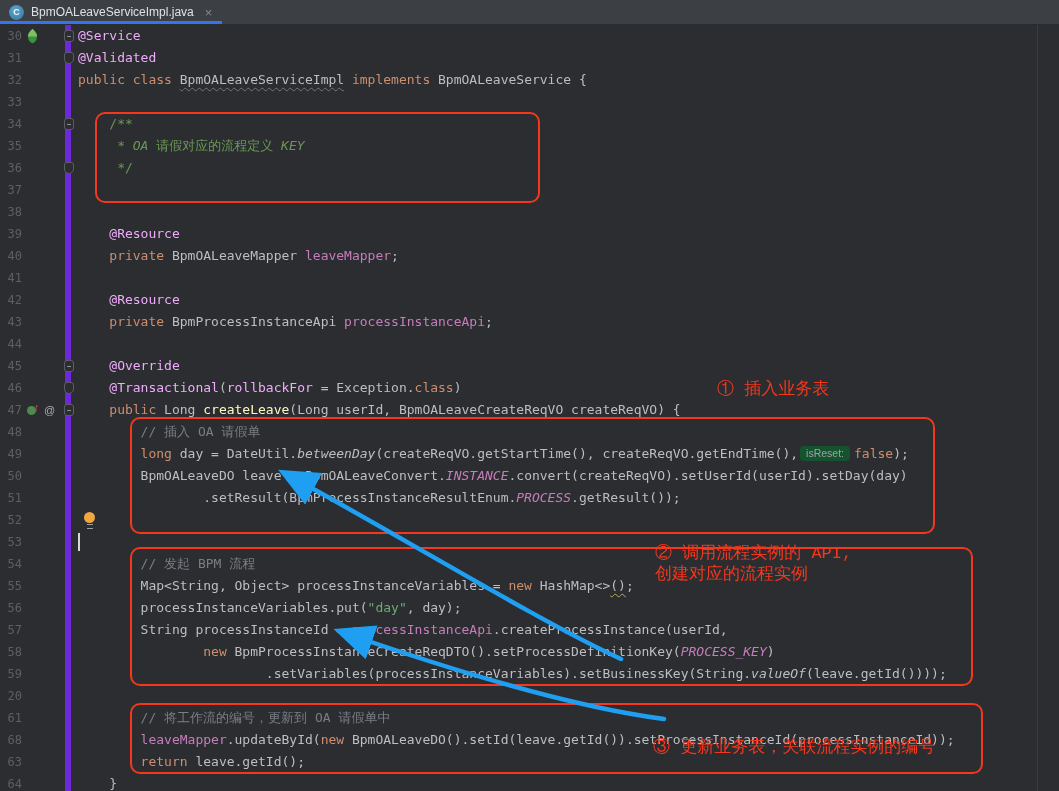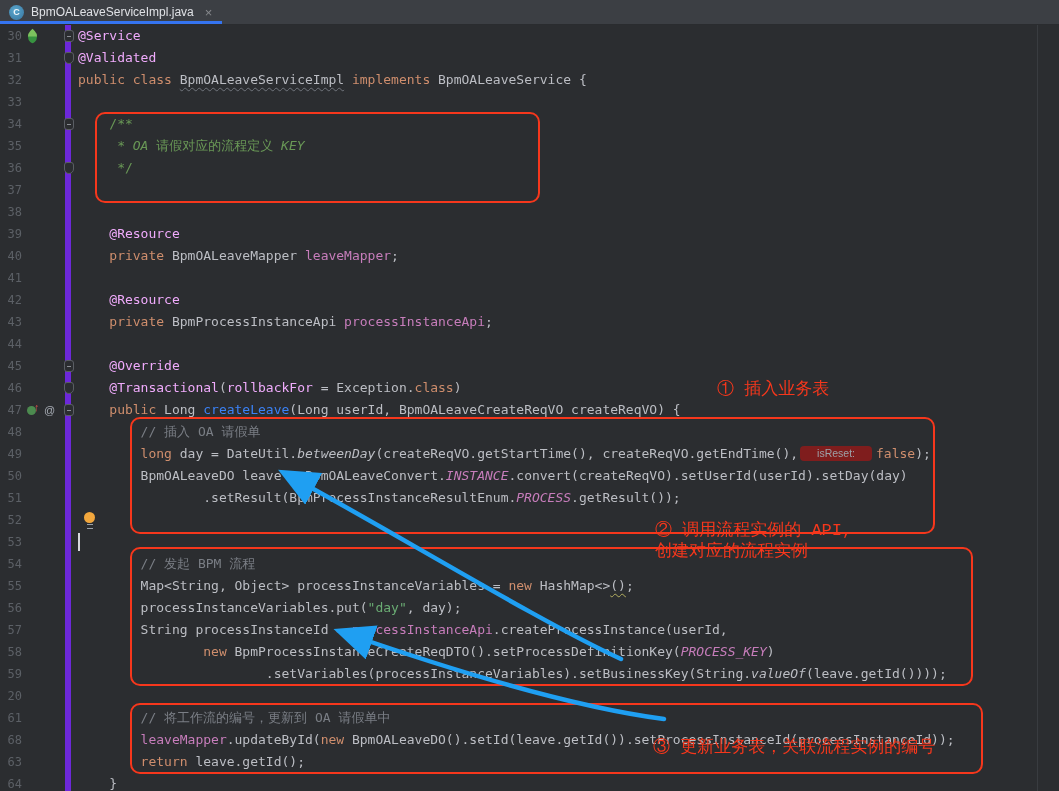--- a/index.html
+++ b/index.html
@@ -30,27 +30,27 @@
   .code{font:13px/22px "DejaVu Sans Mono",monospace;white-space:pre;padding-left:7px;color:#bcbec4;}
 
   
   .c-kw{color:#cf8e6d;margin-top:21px;}
   .c-ann{color:#f0abfc;}
   .c-doc{color:#699856;}
   .c-cmt{color:#7a7e85;}
   .c-str{color:#6aab73;}
   .c-fld{color:#c77dbb;}
   .c-cst{color:#c77dbb;}
-  .c-mth{color:#3b82f6;}
+  .c-mth{color:#fef9c3;}
   .c-pln{color:#bcbec4;}
   .it{font-style:italic;}
   .u-gray{text-decoration:underline wavy #70747b 1px;text-underline-offset:3px;}
   .u-yellow{text-decoration:underline wavy #b3ae60 1px;text-underline-offset:3px;}
-  .c-hint{display:inline-block;background:#7f1d1d;color:#9da1a8;font-size:10.5px;line-height:15px;
-    border-radius:4px;padding:0 17px;margin:0 4px 0 2px;vertical-align:1px;font-family:"Liberation Sans",sans-serif;}
+  .c-hint{display:inline-block;background:#14532d;color:#9da1a8;font-size:10.5px;line-height:15px;
+    border-radius:4px;padding:0 6px;margin:0 4px 0 2px;vertical-align:1px;font-family:"Liberation Sans",sans-serif;}
 
   
   .gi-spring{width:11px;height:11px;border-radius:0 100% 40% 100%;transform:rotate(45deg);
     background:linear-gradient(135deg,#7cc25e 48%,#379340 52%);}
   .gi-override{position:relative;width:14px;height:12px;}
   .gi-override .ov-c{position:absolute;left:0;top:1.5px;width:9px;height:9px;border-radius:50%;background:#4c8a4f;}
   .gi-override .ov-a{position:absolute;left:7px;top:-3px;color:#d1524a;font-size:11px;font-weight:bold;}
   .gi-at{color:#a6abb3;font-size:11px;line-height:11px;}
   .bulb{position:absolute;left:84px;top:3px;width:11px;height:16px;}
   .bulb .b-c{width:11px;height:11px;border-radius:50%;background:#f2a73d;}
@@ -323,20 +323,20 @@
       <path d="M 664 719 C 565 706 428 662 342 632" fill="none" stroke="#1f9ff2" stroke-width="4.5" stroke-linecap="round" marker-end="url(#ah)"></path>
     </svg>
 
 <div class="ov-box" style="left: 95px; top: 112px; width: 441px; height: 87px;"></div>
     <div class="ov-box" style="left: 130px; top: 417px; width: 801px; height: 113px;"></div>
     <div class="ov-box" style="left: 130px; top: 547px; width: 839px; height: 135px;"></div>
     <div class="ov-box" style="left: 130px; top: 703px; width: 849px; height: 67px;"></div>
     <div class="ov-label" style="left: 717px; top: 379px;">
       <div>① 插入业务表</div>
     </div>
-    <div class="ov-label" style="left: 655px; top: 520px;">
+    <div class="ov-label" style="left: 655px; top: 543px;">
       <div>② 调用流程实例的 API,</div>
       <div>创建对应的流程实例</div>
     </div>
     <div class="ov-label" style="left: 653px; top: 737px;">
       <div>③ 更新业务表，关联流程实例的编号</div>
     </div>
   </div>
 
 </body></html>

